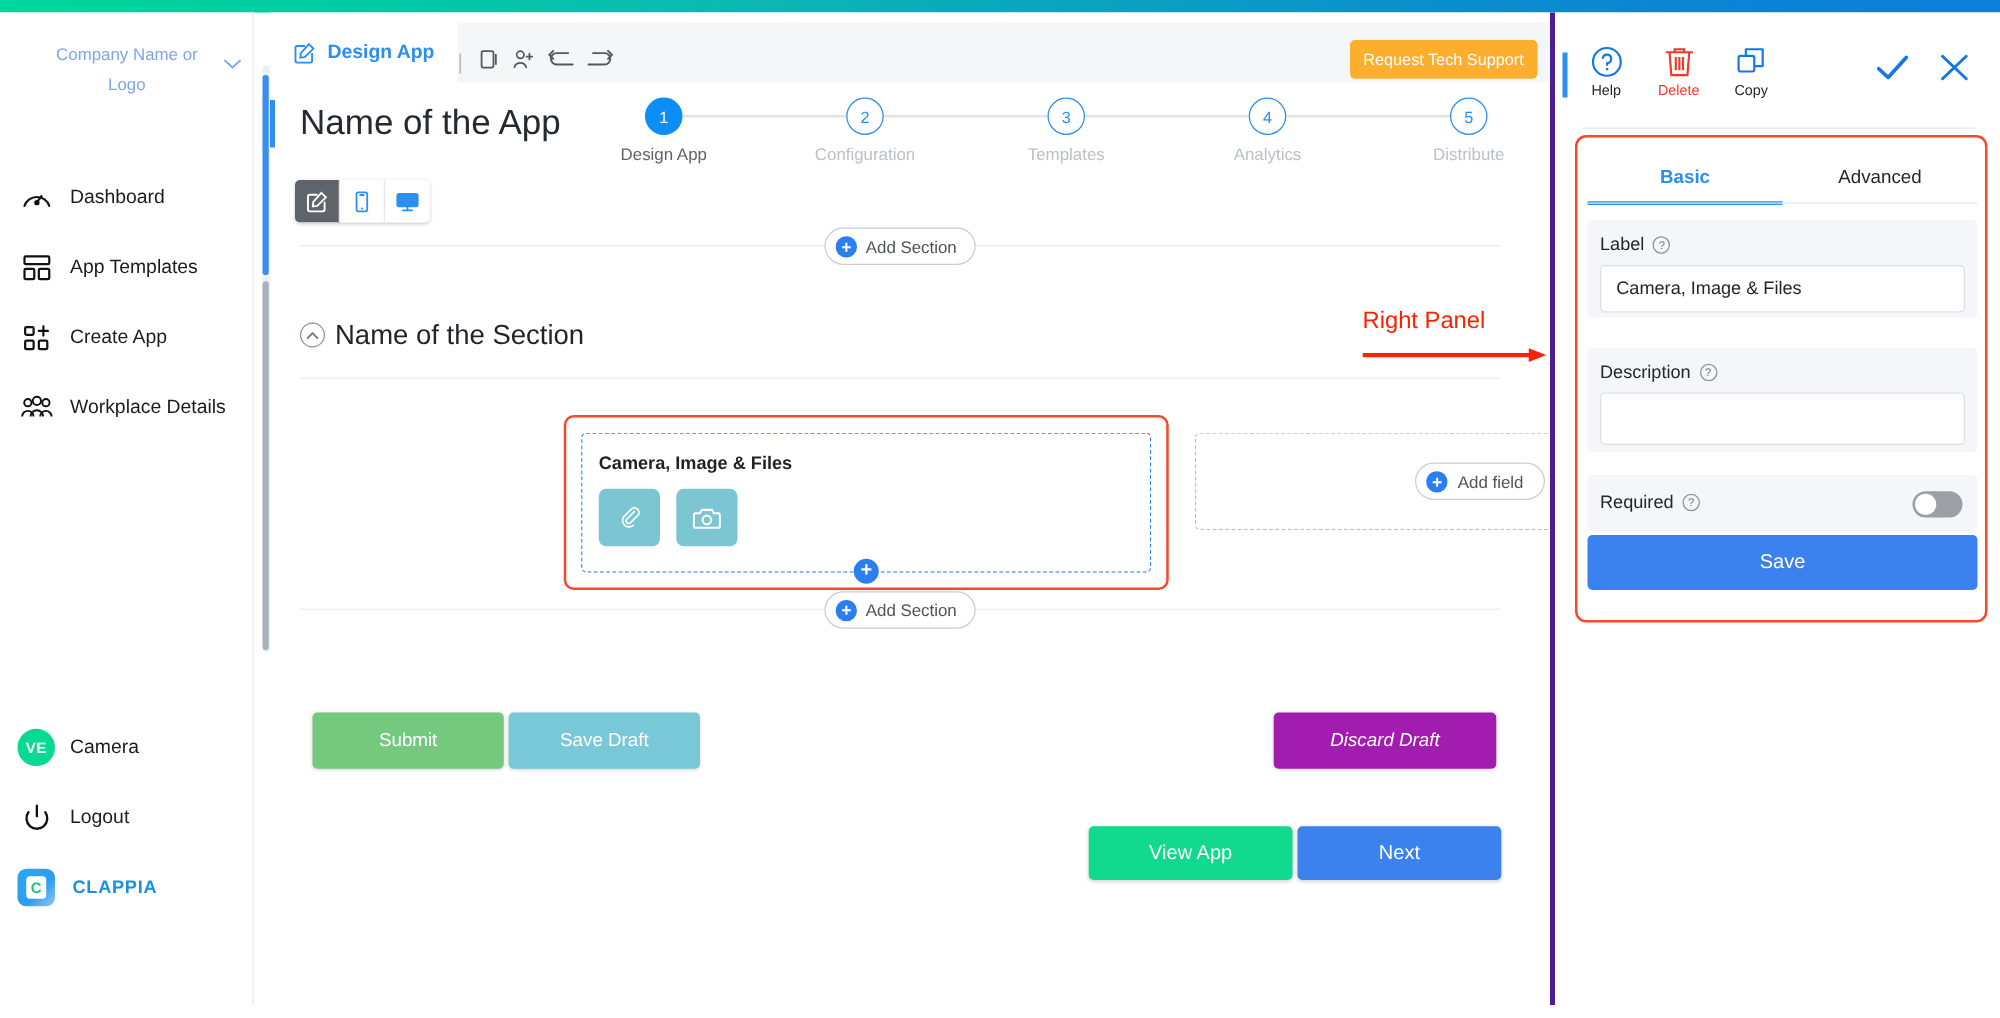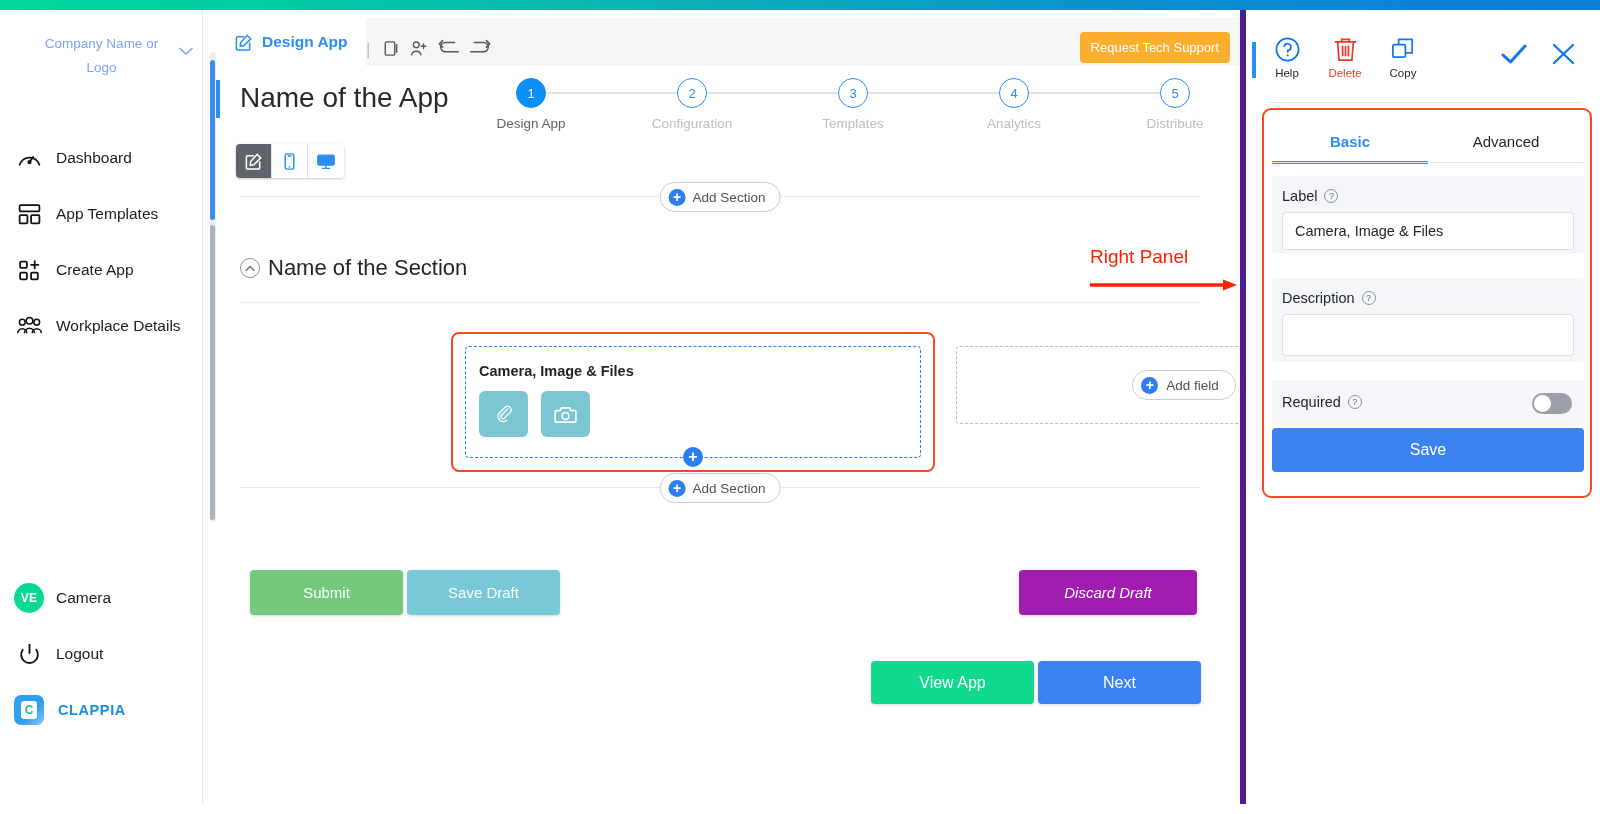--- a/index.html
+++ b/index.html
@@ -209,21 +209,21 @@
   }
   .btn-submit { left: 34px; top: 560px; width: 153px; height: 45px; background: #74c97f; }
   .btn-savedraft { left: 191px; top: 560px; width: 153px; height: 45px; background: #78c8d8; }
   .btn-discard { left: 803px; top: 560px; width: 178px; height: 45px; background: #a21caf; font-style: italic; }
   .btn-viewapp { left: 655px; top: 651px; width: 163px; height: 43px; background: #11d98d; font-size: 16px; }
   .btn-next { left: 822px; top: 651px; width: 163px; height: 43px; background: #3b82ef; font-size: 16px; }
 
   
   .rightpanel {
     position: absolute; left: 1240px; top: 10px; width: 360px; height: 794px;
-    background: #fff; border-left: 6px solid #4c1d95;
+    background: #fff; border-left: 4px solid #4c1d95;
   }
   .rp-accent { position: absolute; left: 6px; top: 32px; width: 4px; height: 36px; background: #2b8ef0; }
   .rp-tools { position: absolute; left: 20px; top: 26px; display: flex; gap: 16px; }
   .rp-tool { display: flex; flex-direction: column; align-items: center; cursor: pointer; width: 42px; }
   .rp-tool .tl { font-size: 11.5px; margin-top: 4px; color: #22282d; }
   .rp-tool .tl.red { color: #f0392b; }
   .rp-check { position: absolute; right: 72px; top: 32px; color: #1477e4; font-size: 26px; cursor: pointer; line-height: 1; }
   .rp-close { position: absolute; right: 24px; top: 32px; color: #1477e4; font-size: 26px; cursor: pointer; line-height: 1; }
   .rp-hr { position: absolute; left: 22px; top: 92px; width: 314px; height: 1px; background: #e4e8eb; }
 

